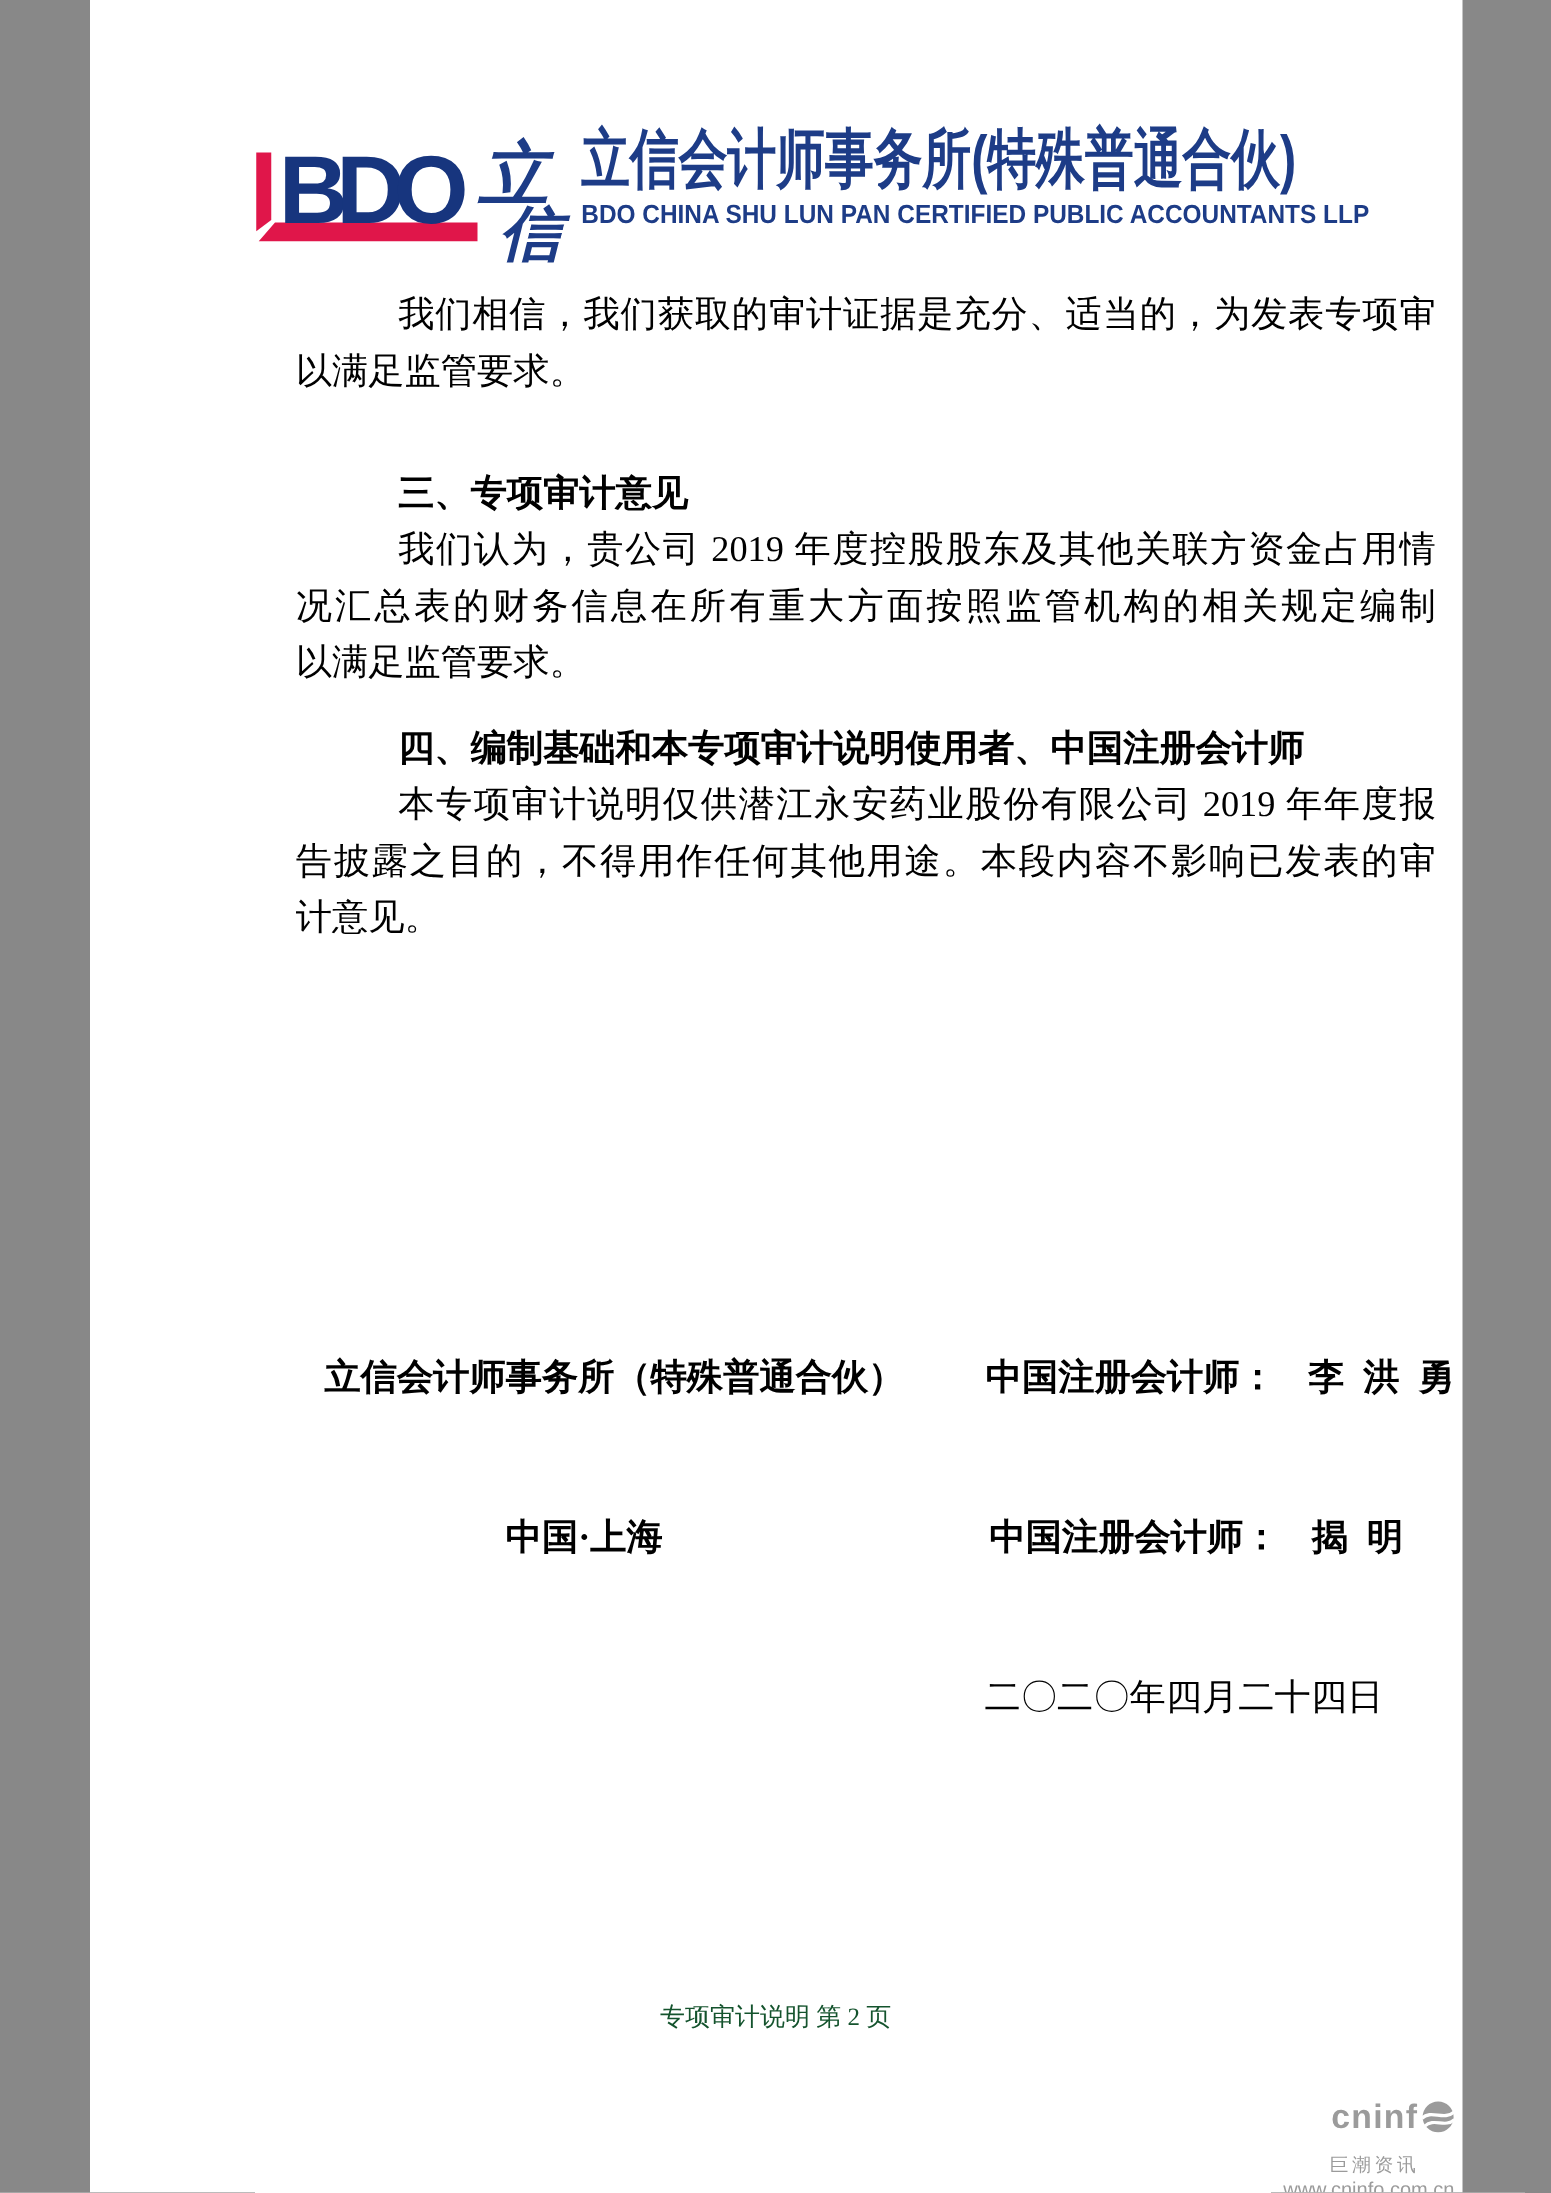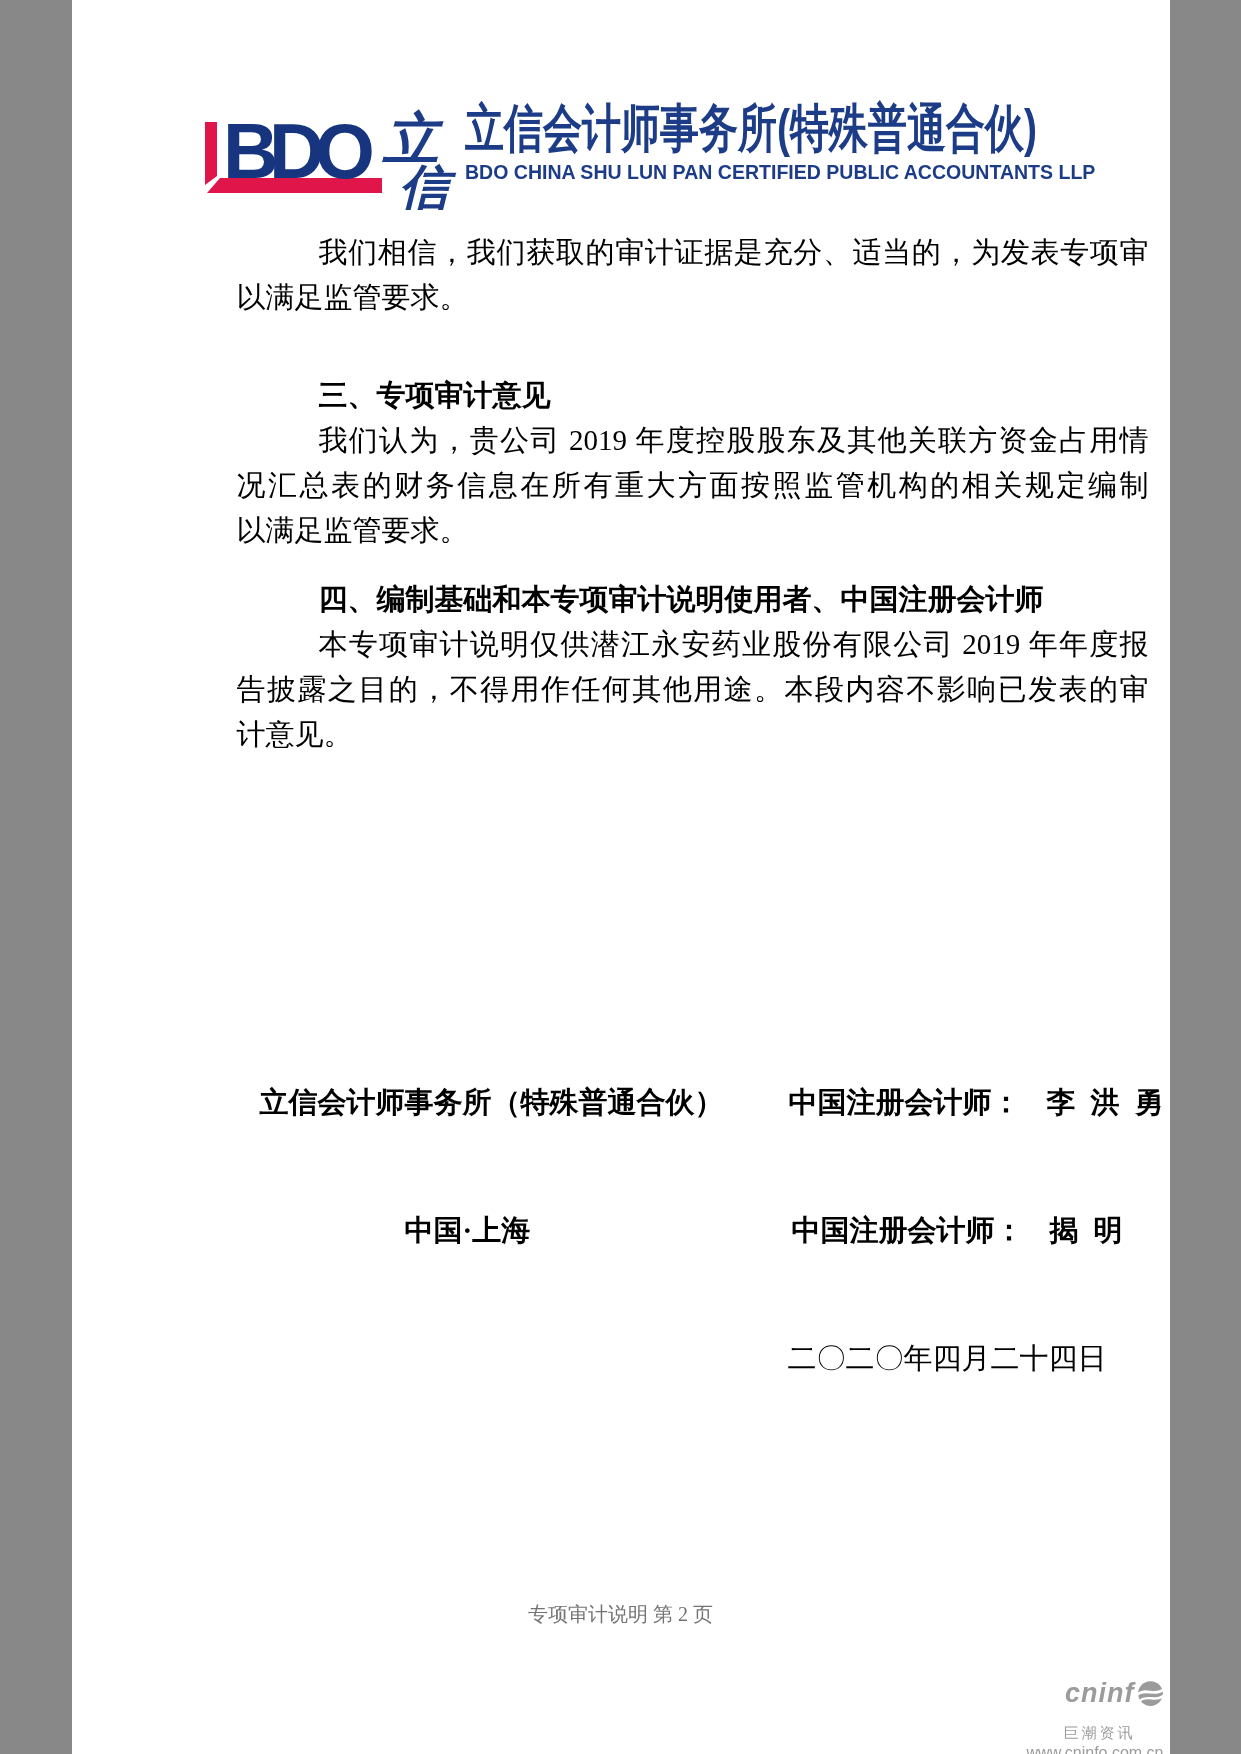--- a/index.html
+++ b/index.html
@@ -35,28 +35,28 @@
     position:absolute;left:247px;font-size:29px;line-height:45px;
     font-weight:bold;white-space:nowrap;
   }
   
   .sig{position:absolute;font-size:29px;line-height:40px;font-weight:bold;white-space:nowrap;}
   .sig .cpa-name{letter-spacing:15px;margin-left:26px;}
   .sig-date{position:absolute;font-size:29px;line-height:40px;white-space:nowrap;}
   
   .footer{
     position:absolute;left:0;right:0;top:1600px;text-align:center;
-    font-size:20px;line-height:28px;color:#737373;
+    font-size:20px;line-height:28px;color:#14532d;
   }
   
   .cninfo{
     position:absolute;right:6px;top:1680px;width:230px;text-align:right;
     color:#9b9b9b;font-family:"Liberation Sans","DejaVu Sans",sans-serif;
   }
-  .cninfo-row1{display:flex;align-items:flex-start;justify-content:flex-end;gap:2px;font-style:italic;}
+  .cninfo-row1{display:flex;align-items:flex-start;justify-content:flex-end;gap:2px;}
   .cninfo-brand{font-weight:bold;font-size:27px;letter-spacing:1px;line-height:27px;}
   .cninfo-zh{font-size:15px;letter-spacing:3px;line-height:17px;margin-top:17px;margin-right:28px;}
   .cninfo-url{font-size:16px;line-height:18px;margin-top:3px;}
 </style>
 </head>
 <body>
 
 <div class="page">
 
   <svg class="logo-svg" width="290" height="135" viewBox="0 0 290 135">

